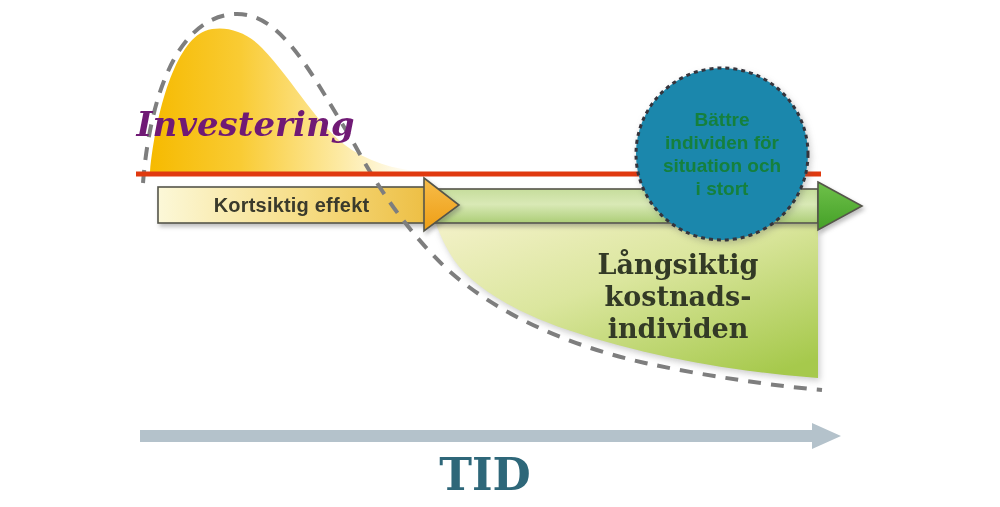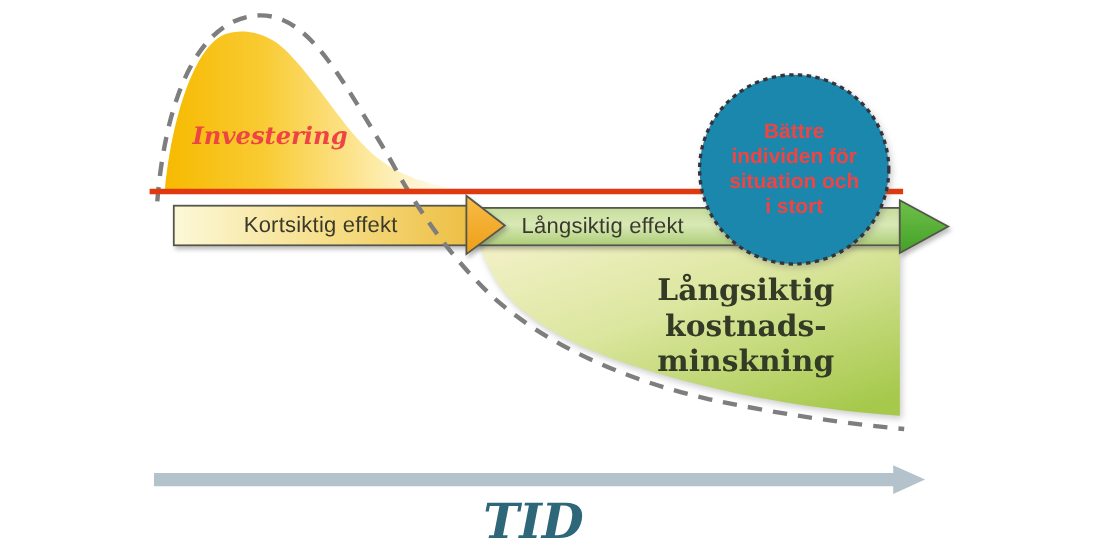--- a/index.html
+++ b/index.html
@@ -2,32 +2,32 @@
 <html><head>
 <meta charset="utf-8">
 <style>
   html,body{margin:0;padding:0;background:#ffffff;}
   .stage{position:relative;width:1000px;height:507px;background:#ffffff;overflow:hidden;
          font-family:"Liberation Sans",sans-serif;}
   .stage svg{position:absolute;left:0;top:0;}
   .label{position:absolute;display:flex;align-items:center;justify-content:center;text-align:center;}
   .lbl-investering{left:163px;top:104px;width:165px;height:40px;
      font-family:"DejaVu Serif",serif;font-style:italic;font-weight:bold;
-     font-size:22px;color:#ef4444;}
-  .lbl-band{font-weight:normal;font-size:20px;color:#3a3a2c;letter-spacing:.2px;}
+     font-size:34px;color:#701a75;}
+  .lbl-band{font-weight:bold;font-size:20px;color:#3a3a2c;letter-spacing:.2px;}
   .lbl-short{left:158px;top:187px;width:267px;height:36px;}
   .lbl-long{left:428px;top:189px;width:240px;height:34px;}
   .circle-text{left:636px;top:66px;width:172px;height:176px;flex-direction:column;
-     color:#ef4444;font-weight:bold;font-size:19px;line-height:23px;}
+     color:#15803d;font-weight:bold;font-size:19px;line-height:23px;}
   .circle-text span{display:block;}
   .lbl-cost{left:523px;top:264px;width:310px;height:66px;flex-direction:column;
      font-family:"DejaVu Serif",serif;font-weight:bold;
      font-size:27px;line-height:32px;color:#333a26;}
   .lbl-tid{left:375px;top:448px;width:220px;height:52px;
-     font-family:"DejaVu Serif",serif;font-style:italic;font-weight:bold;
+     font-family:"DejaVu Serif",serif;font-weight:bold;
      font-size:44px;color:#2e6779;}
   .shadowed{filter:drop-shadow(2px 3px 2px rgba(70,70,70,0.35));}
   .softshadow{filter:drop-shadow(2px 3px 3px rgba(90,90,90,0.30));}
 </style>
 </head>
 <body>
 
 <div class="stage">
 
   <svg width="1000" height="507" viewBox="0 0 1000 507">
@@ -83,29 +83,28 @@
 
     <polygon points="140,430 812,430 812,423 841,436 812,449 812,442 140,442" fill="#b4c2cb"></polygon>
 
     <circle class="softshadow" cx="722" cy="154" r="86" stroke="#35343c" stroke-width="3" stroke-dasharray="4 4" fill="#1b87ac"></circle>
   </svg>
 
   <div class="label lbl-investering">Investering</div>
 
   <div class="label lbl-band lbl-short">Kortsiktig effekt</div>
 
-  <div class="label lbl-band lbl-long">Långsiktig effekt</div>
 
   <div class="label circle-text">
     <span>Bättre</span>
     <span>individen för</span>
     <span>situation och</span>
     <span>i stort</span>
   </div>
 
   <div class="label lbl-cost">
     <span>Långsiktig kostnads-</span>
-    <span>minskning</span>
+    <span>individen</span>
   </div>
 
   <div class="label lbl-tid">TID</div>
 
 </div>
 
 </body></html>

